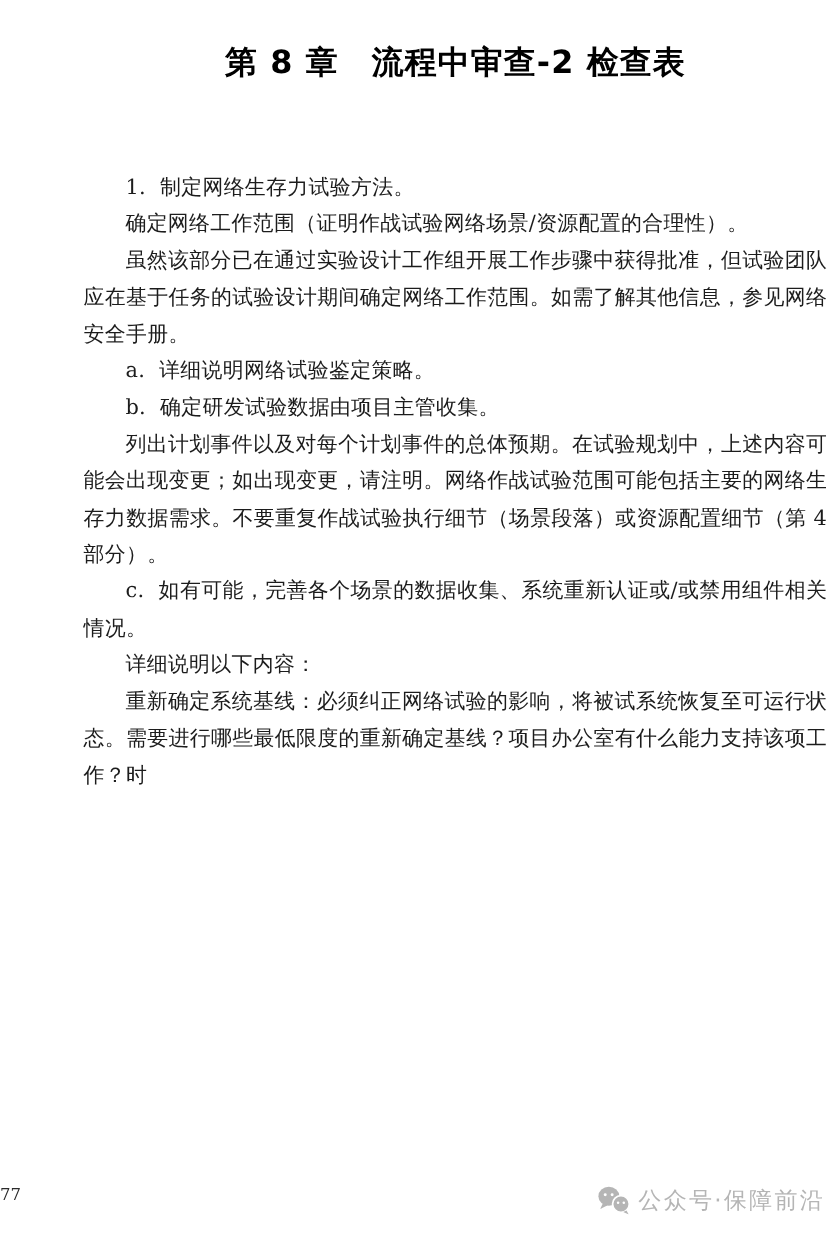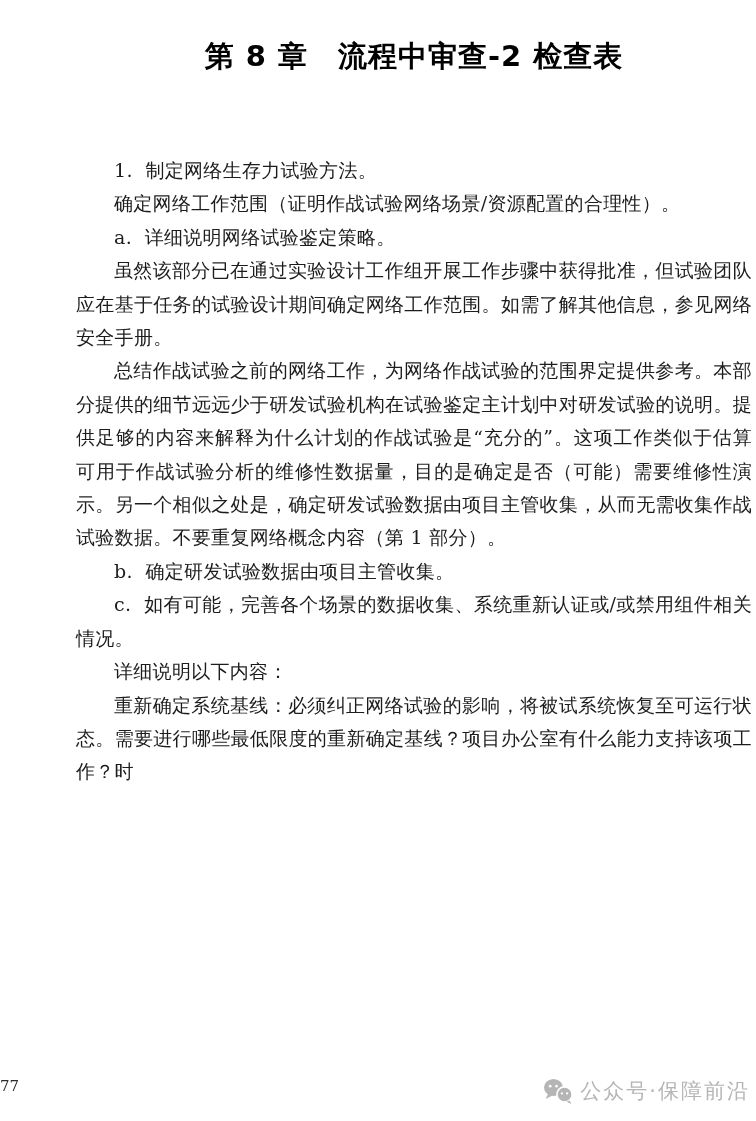--- a/index.html
+++ b/index.html
@@ -70,24 +70,24 @@
 </head>
 <body>
 
 <div class="page">
 
   <h1 class="doc-title">第 8 章　流程中审查-2 检查表</h1>
 
   <div class="doc-body">
     <p>1.  制定网络生存力试验方法。</p>
     <p>确定网络工作范围（证明作战试验网络场景/资源配置的合理性）。</p>
+    <p>虽然该部分已在通过实验设计工作组开展工作步骤中获得批准，但试验团队应在基于任务的试验设计期间确定网络工作范围。如需了解其他信息，参见网络安全手册。</p>
     <p>a.  详细说明网络试验鉴定策略。</p>
-    <p>虽然该部分已在通过实验设计工作组开展工作步骤中获得批准，但试验团队应在基于任务的试验设计期间确定网络工作范围。如需了解其他信息，参见网络安全手册。</p>
-    <p>总结作战试验之前的网络工作，为网络作战试验的范围界定提供参考。本部分提供的细节远远少于研发试验机构在试验鉴定主计划中对研发试验的说明。提供足够的内容来解释为什么计划的作战试验是“充分的”。这项工作类似于估算可用于作战试验分析的维修性数据量，目的是确定是否（可能）需要维修性演示。另一个相似之处是，确定研发试验数据由项目主管收集，从而无需收集作战试验数据。不要重复网络概念内容（第 1 部分）。</p>
     <p>b.  确定研发试验数据由项目主管收集。</p>
+    <p>列出计划事件以及对每个计划事件的总体预期。在试验规划中，上述内容可能会出现变更；如出现变更，请注明。网络作战试验范围可能包括主要的网络生存力数据需求。不要重复作战试验执行细节（场景段落）或资源配置细节（第 4 部分）。</p>
     <p>c.  如有可能，完善各个场景的数据收集、系统重新认证或/或禁用组件相关情况。</p>
     <p>详细说明以下内容：</p>
     <p>重新确定系统基线：必须纠正网络试验的影响，将被试系统恢复至可运行状态。需要进行哪些最低限度的重新确定基线？项目办公室有什么能力支持该项工作？时</p>
   </div>
 
   <div class="footer-pagenum">77</div>
 
   <div class="watermark">
     <span>
       <svg width="30" height="26" viewBox="0 0 30 26" xmlns="http://www.w3.org/2000/svg">

